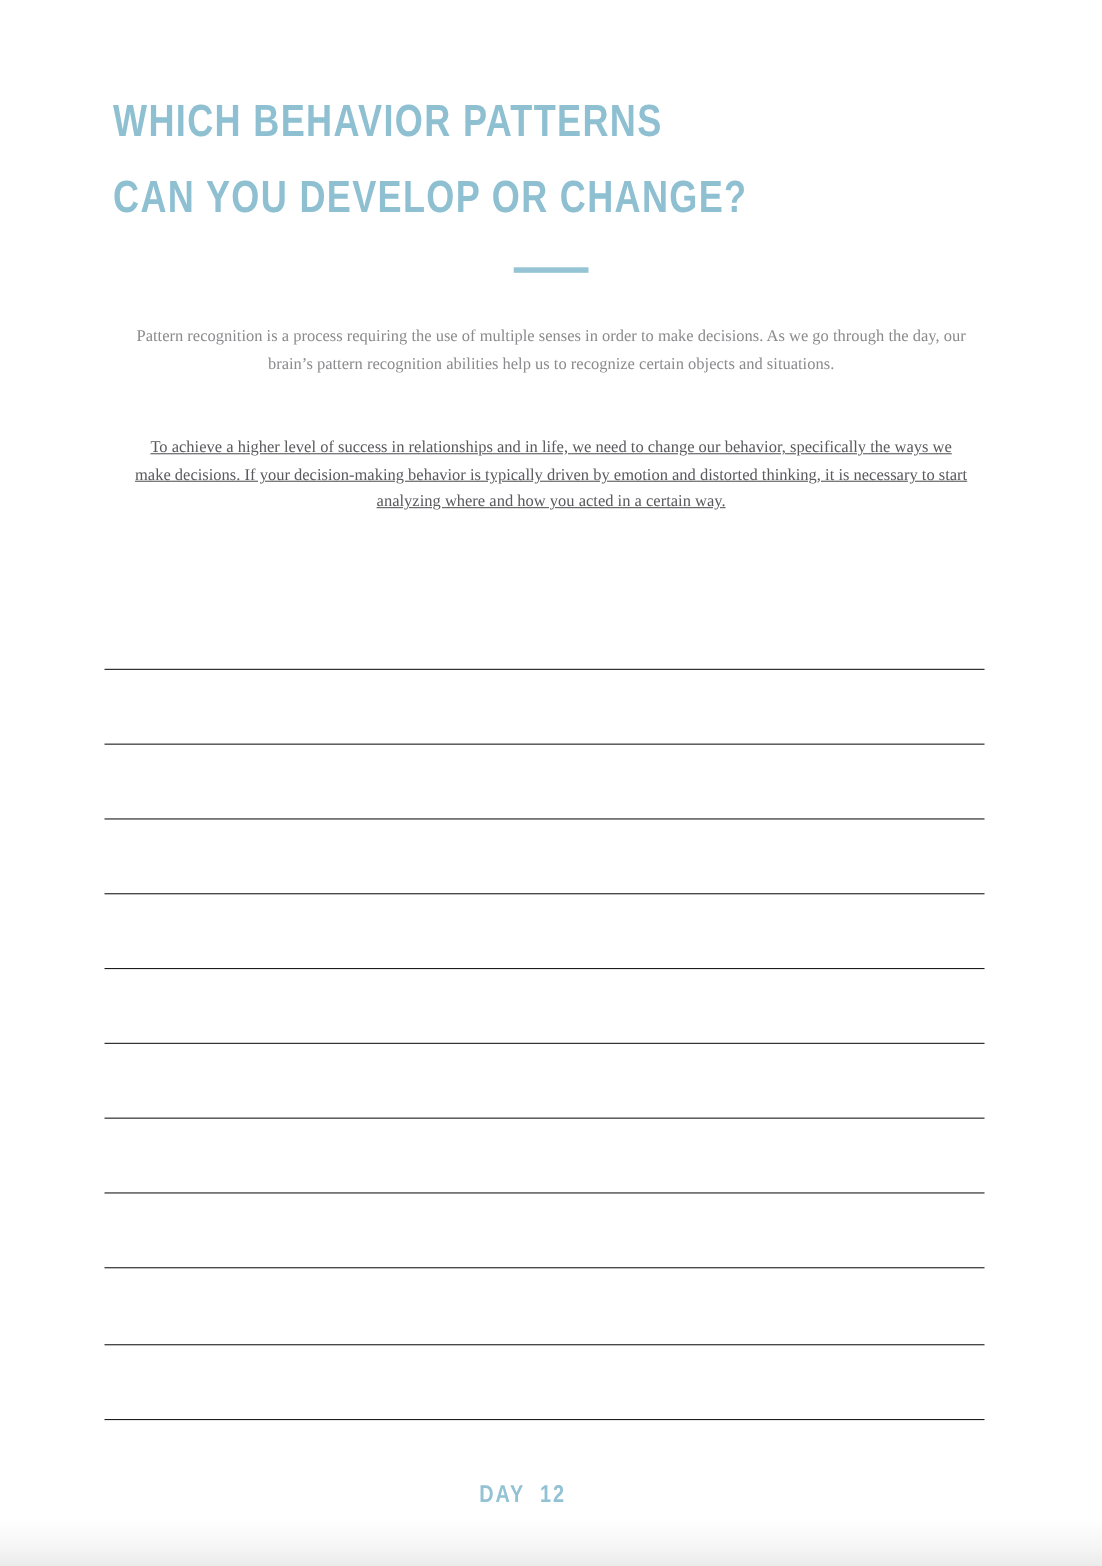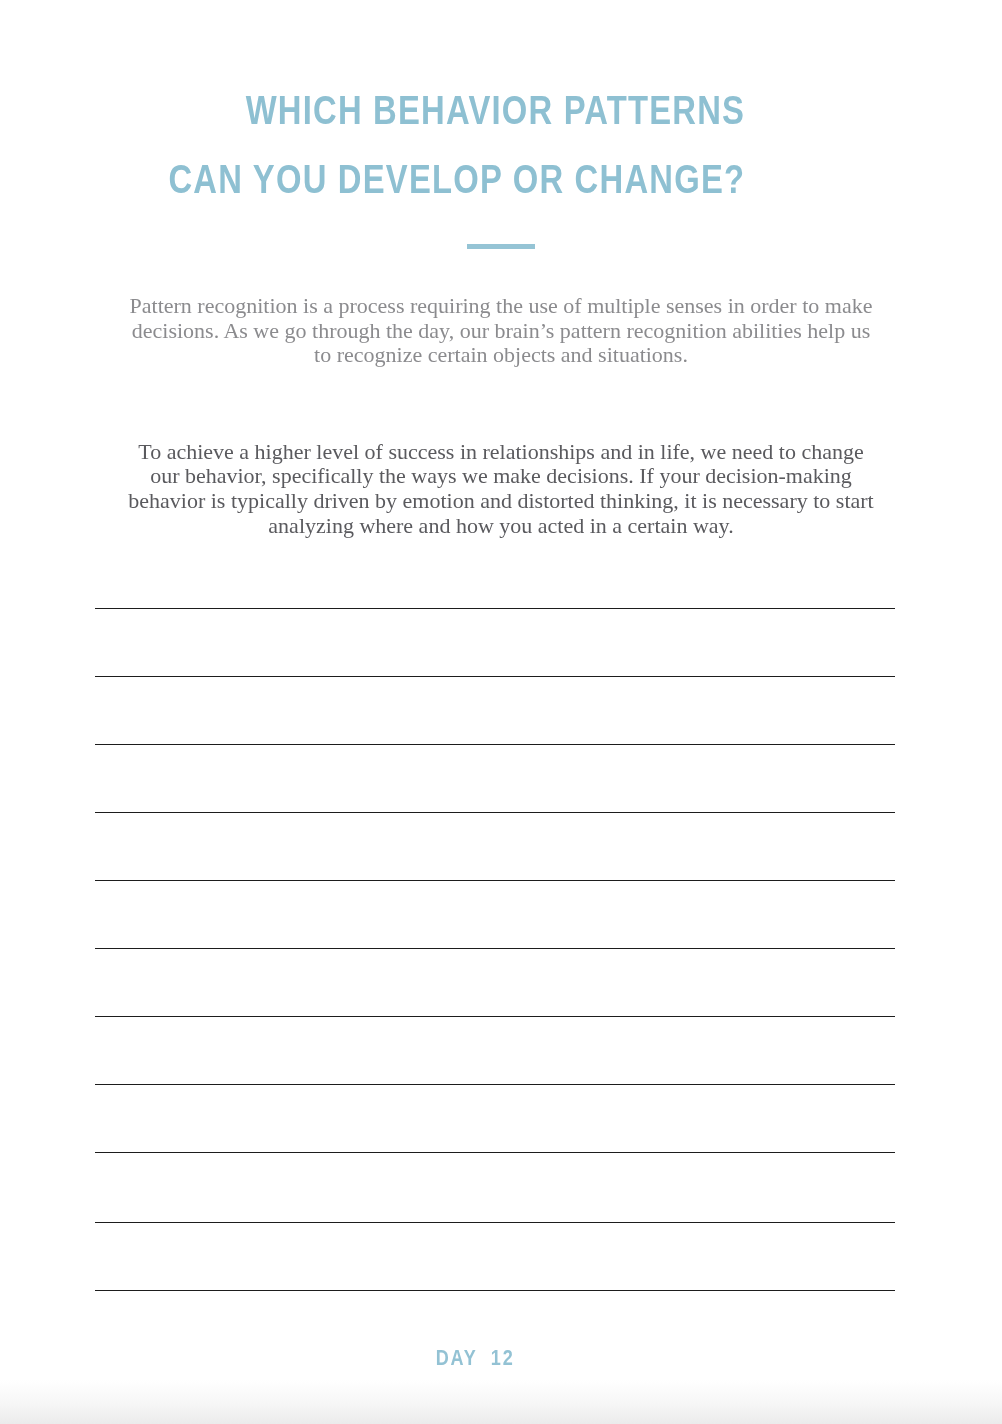--- a/index.html
+++ b/index.html
@@ -30,21 +30,22 @@
     position: absolute;
     inset: 0;
   }
 
   
   .heading {
     position: absolute;
     left: 0;
     top: 76px;
     width: 828px;
-    text-align: right;
+    text-align: left;
+    padding-left: 20px;
   }
   .heading-line {
     font-family: "Liberation Sans", sans-serif;
     font-weight: 700;
     font-size: 41px;
     line-height: 69px;
     letter-spacing: 1.5px;
     color: #8ec0d2;
     text-transform: uppercase;
     transform: scaleX(0.80);
@@ -70,30 +71,31 @@
   
   .intro {
     position: absolute;
     left: 121px;
     top: 294px;
     width: 760px;
     text-align: center;
   }
   .para {
     font-family: "Liberation Serif", serif;
-    font-size: 22px;
+    font-size: 15px;
     line-height: 24.6px;
     margin: 0;
   }
   .para-1 {
     color: #8b8b8e;
   }
   .para-2 {
     color: #5a5a5e;
-    margin-top: 72px;
+    margin-top: 52px;
+    text-decoration: underline;
   }
 
   
   .lines {
     position: absolute;
     left: 95px;
     top: 0;
     width: 800px;
     height: 1424px;
   }

